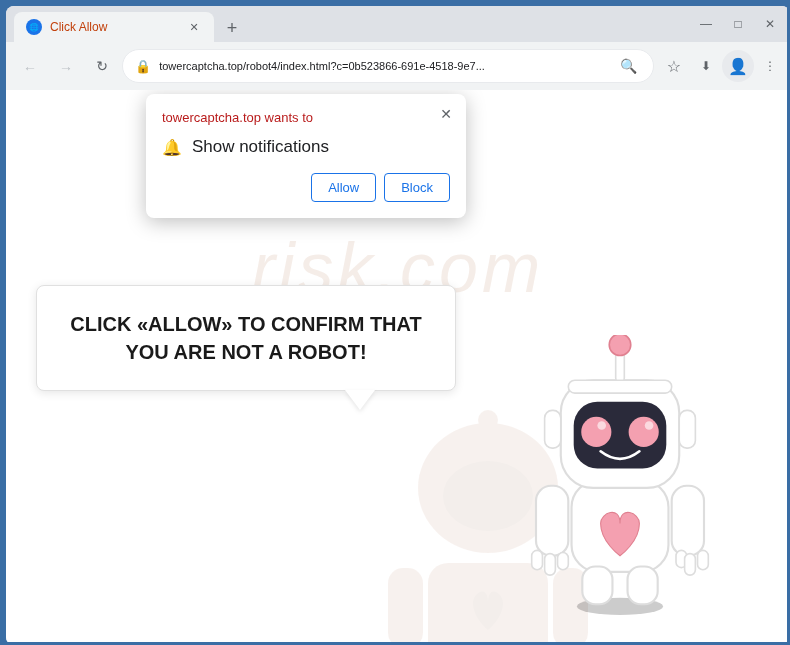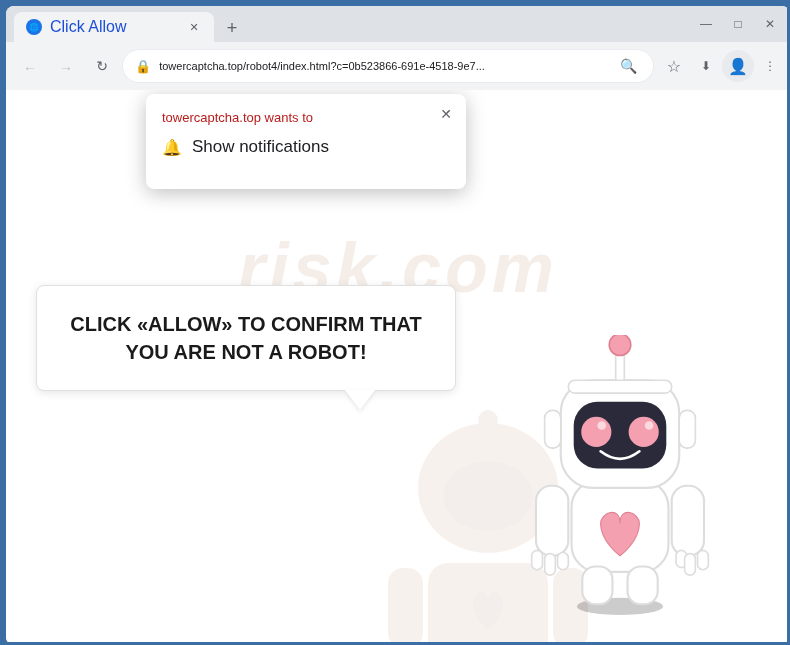--- a/index.html
+++ b/index.html
@@ -61,22 +61,22 @@
       display: flex;
       align-items: center;
       justify-content: center;
       color: white;
       font-size: 8px;
       font-weight: bold;
       flex-shrink: 0;
     }
 
     .tab-title {
-      font-size: 16px;
-      color: #1d4ed8;
+      font-size: 12px;
+      color: #c2410c;
       flex: 1;
       white-space: nowrap;
       overflow: hidden;
       text-overflow: ellipsis;
     }
 
     .tab-close {
       width: 16px;
       height: 16px;
       border-radius: 50%;
@@ -403,30 +403,34 @@
 
         <rect x="75" y="255" width="35" height="60" rx="12" fill="#b07050"></rect>
         <rect x="130" y="255" width="35" height="60" rx="12" fill="#b07050"></rect>
 
         <path d="M105,195 C105,185 120,175 120,195 C120,175 135,185 135,195 C135,210 120,222 120,222 C120,222 105,210 105,195 Z" fill="#805030"></path>
 
         <rect x="114" y="15" width="12" height="30" fill="#b07050"></rect>
         <circle cx="120" cy="12" r="10" fill="#b07050"></circle>
       </svg>
 
-      <div style="position:absolute; bottom: 60px; left:50%; transform:translateX(-50%); font-size:70px; font-weight:700; font-style:italic; color:rgba(190,140,110,0.16); white-space:nowrap; letter-spacing:4px;">risk.com</div>
+      <div style="position:absolute; bottom: 60px; left:50%; transform:translateX(-50%); font-size:70px; font-weight:400; font-style:italic; color:rgba(190,140,110,0.16); white-space:nowrap; letter-spacing:4px;">risk.com</div>
     </div>
 
     <div class="notification-popup">
       <div class="popup-close">✕</div>
       <div class="popup-title">towercaptcha.top wants to</div>
       <div class="popup-permission">
         <span class="bell-icon">🔔</span>
         <span class="permission-label">Show notifications</span>
       </div>
+      <div class="popup-buttons">
+        <button class="btn-allow">Allow</button>
+        <button class="btn-block">Block</button>
+      </div>
     </div>
 
     <div class="speech-bubble">
       <div class="bubble-text">CLICK «ALLOW» TO CONFIRM THAT YOU ARE NOT A ROBOT!</div>
     </div>
 
     <div class="robot-container">
       <svg viewBox="0 0 200 260" class="robot-svg">
 
         <ellipse cx="100" cy="252" rx="40" ry="8" fill="rgba(0,0,0,0.2)"></ellipse>

